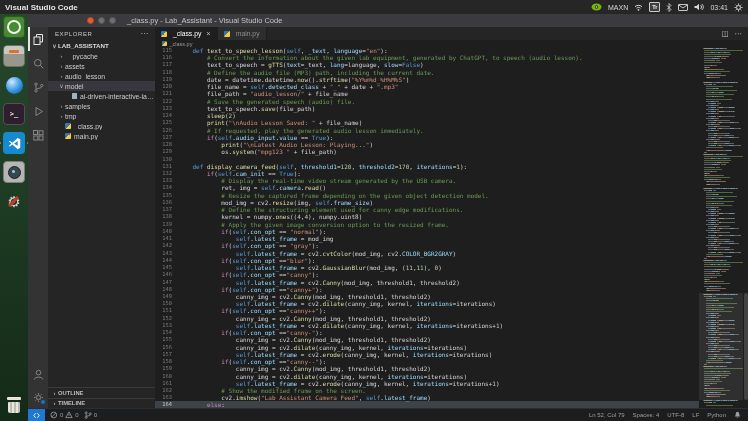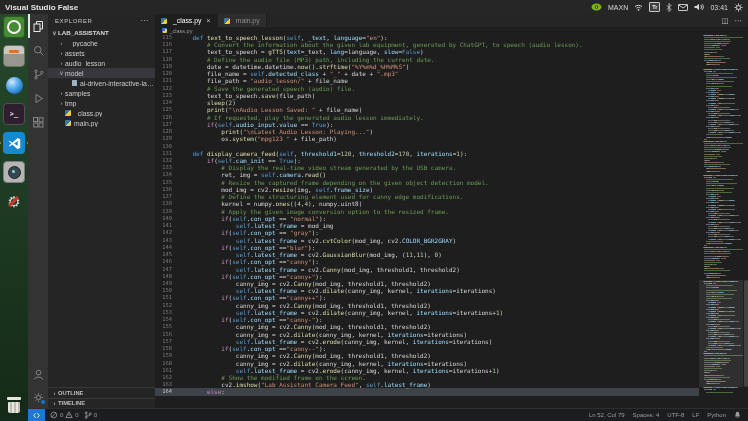--- a/index.html
+++ b/index.html
@@ -133,21 +133,21 @@
              display:flex;align-items:center;font-size:6px;color:#9b9ea1;}
   .sb-remote{height:100%;width:17px;background:#1f76d3;display:flex;align-items:center;
              justify-content:center;flex:none;color:#fff;}
   .sb-group{display:flex;align-items:center;gap:2px;margin-left:5px;}
   .sb-right{margin-left:auto;display:flex;align-items:center;gap:8px;padding-right:7px;}
 </style>
 </head>
 <body>
 
 <div class="menubar">
-  <span class="mb-title">Visual Studio False</span>
+  <span class="mb-title">Visual Studio Code</span>
   <div class="tray">
     <span>
         <svg width="11" height="8">
           <ellipse cx="5.5" cy="4" rx="5" ry="3.5" fill="#76b900"></ellipse>
           <circle cx="5.5" cy="4" r="1.7" fill="#2d2d2d"></circle>
           <circle cx="5.5" cy="4" r="0.8" fill="#eaf5d8"></circle>
         </svg>
       </span>
     <span>MAXN</span>
     <span>
@@ -198,20 +198,28 @@
         <path fill="#ffffff" fill-rule="evenodd" d="M17 3 L8.5 10.6 L4.3 7.4 L2.8 8.2 L6.9 12 L2.8 15.8 L4.3 16.6 L8.5 13.4 L17 21 L21.2 18.9 V5.1 Z M17 8 V16 L11.5 12 Z"></path>
       </svg>
   </div>
   <div class="dock-item di-camera"></div>
   <div class="dock-item di-tools">⚙</div>
   <div class="dock-item di-trash"></div>
 </div>
 
 <div class="window">
 
+  <div class="titlebar">
+    <div class="win-btns">
+      <span class="win-btn wb-close"></span>
+      <span class="win-btn wb-min"></span>
+      <span class="win-btn wb-max"></span>
+    </div>
+    <span class="win-title">_class.py - Lab_Assistant - Visual Studio Code</span>
+  </div>
 
   <div class="body-row">
 
     <div class="activitybar">
       <div class="ab-item active">
         <svg width="11" height="11" fill="none" stroke="currentColor" stroke-width="1">
             <rect x="1" y="3" width="6" height="7.5"></rect>
             <path d="M3.5 3 V0.5 H9.5 V8 H7"></path>
           </svg>
       </div>

